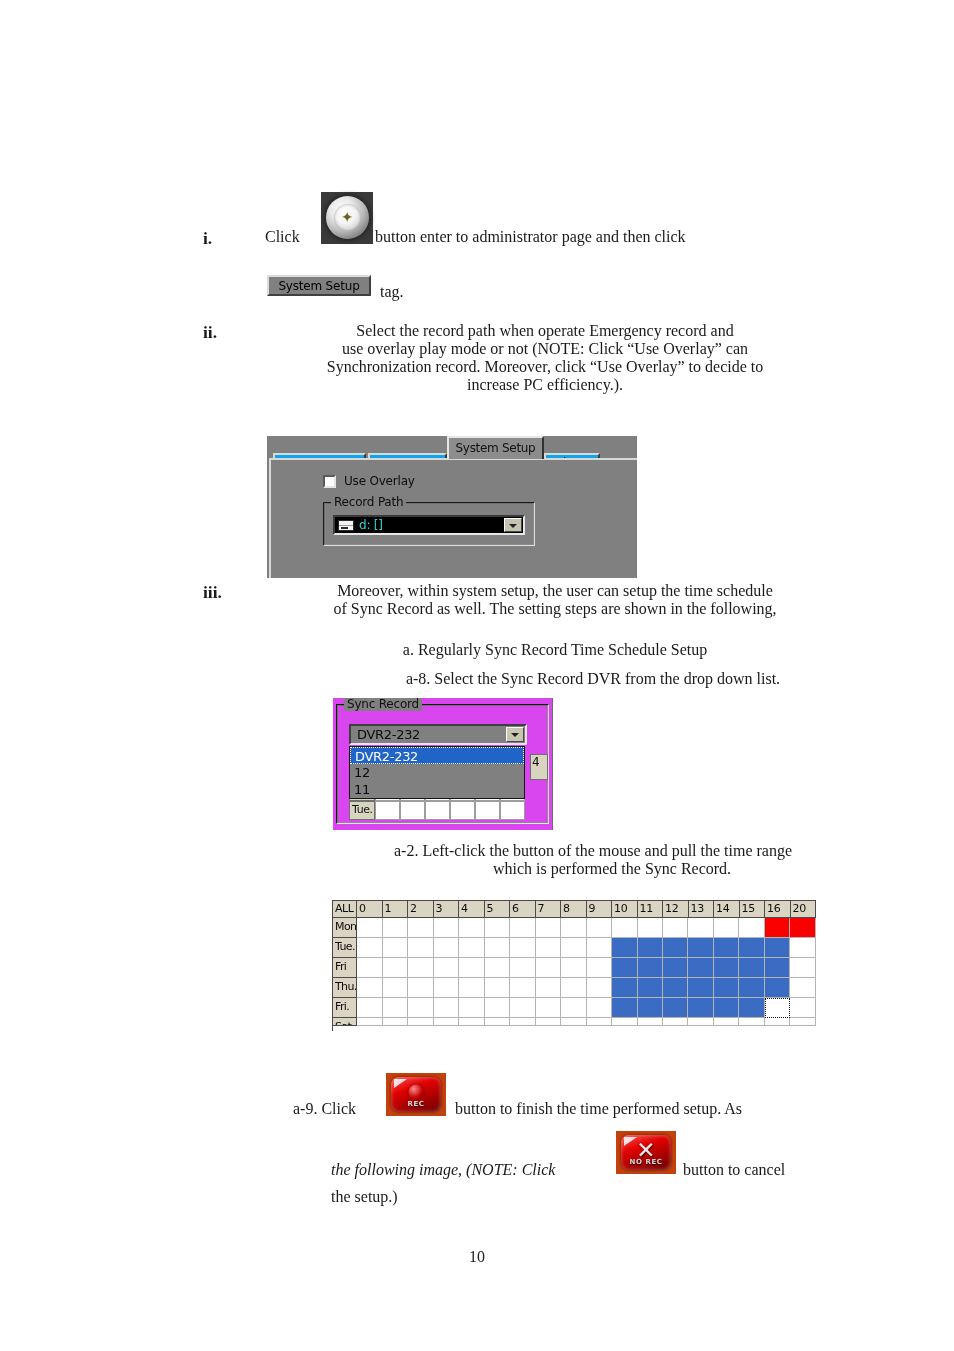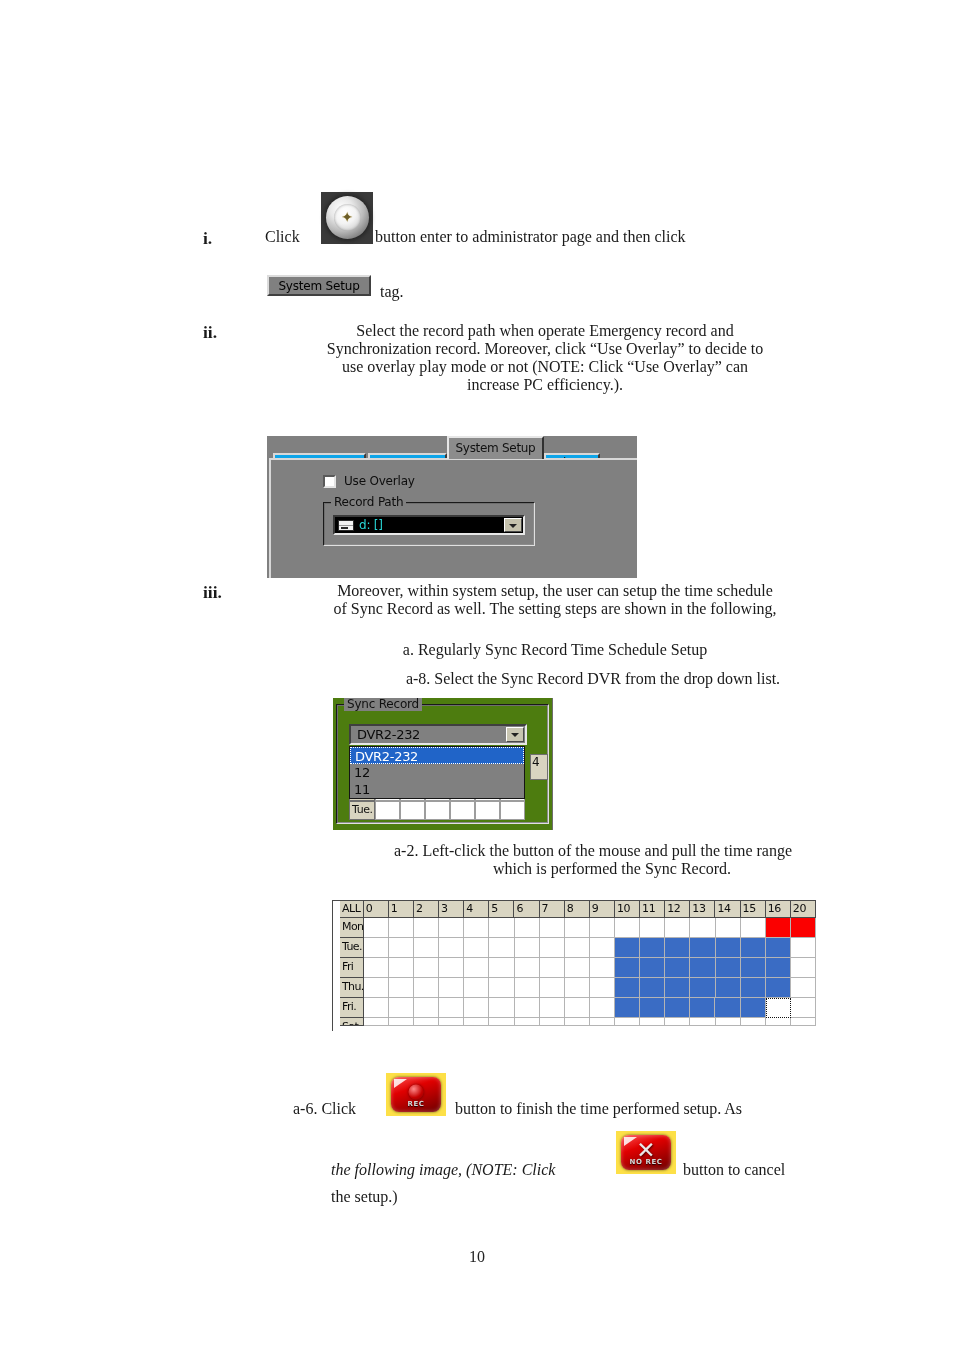--- a/index.html
+++ b/index.html
@@ -237,21 +237,21 @@
     position: absolute;
     left: 4px; top: 5px;
     border-left: 4px solid transparent;
     border-right: 4px solid transparent;
     border-top: 4px solid #222222;
   }
 
   
   .sync-shot {
     position: absolute;
-    background: #4d7c0f;
+    background: #d946ef;
     box-sizing: border-box;
     border-right: 1px solid #6d6d6d;
     overflow: hidden;
   }
   .sync-group {
     position: absolute;
     left: 3px; top: 6px;
     width: 213px; height: 120px;
     border: 2px groove;
     border-color: #6e6e6e #e0e0e0 #e0e0e0 #6e6e6e;
@@ -416,21 +416,21 @@
   .cell.blue { background: #3a6cc4; }
   .cell.red  { background: #fb0000; }
   .cell.focus {
     background: #ffffff;
     border: 1px dotted #111111;
   }
 
   
   .rec-btn {
     position: absolute;
-    background: #fde047;
+    background: #c2410c;
   }
   .rec-btn .face {
     position: absolute;
     left: 5px; top: 4px;
     right: 5px; bottom: 4px;
     border-radius: 8px;
     background: linear-gradient(160deg, #ff5555 0%, #e00000 35%, #a20000 70%, #6d0000 100%);
     box-shadow: inset 0 0 4px rgba(255,255,255,0.35), 0 0 3px rgba(0,0,0,0.6);
     overflow: hidden;
   }
@@ -512,22 +512,22 @@
   <div class="win-btn" style="left:267px; top:275px; width:104px; height:21px; line-height:18px;">
     <span>System Setup</span>
   </div>
   <div class="item-body" style="left:380px; top:283px; width:200px;">
     <span class="tl">tag.</span>
   </div>
 
   <div class="item-marker" style="left:203px; top:322px;">ii.</div>
   <div class="item-body" style="left:265px; top:322px;">
     <div class="tl">Select the record path when operate Emergency record and</div>
+    <div class="tl">use overlay play mode or not (NOTE: Click “Use Overlay” can</div>
     <div class="tl">Synchronization record. Moreover, click “Use Overlay” to decide to</div>
-    <div class="tl">use overlay play mode or not (NOTE: Click “Use Overlay” can</div>
     <div class="tl">increase PC efficiency.).</div>
   </div>
 
   <div class="dlg" style="left:267px; top:436px; width:370px; height:142px;">
     <div class="dlg-tabstrip">
       <div class="tab" style="left:6px; width:93px;">
         <span>Group Setup</span>
       </div>
       <div class="tab" style="left:101px; width:79px;">
         <span>DVR Setup</span>
@@ -605,21 +605,21 @@
       <div class="opt">12</div>
       <div class="opt">11</div>
     </div>
   </div>
 
   <div class="item-body" style="left:293px; top:842px; width:600px;">
     <div class="tl">a-2. Left-click the button of the mouse and pull the time range</div>
     <div class="tl" style="padding-left:38px;"><span>which is performed the Sync Record.</span></div>
   </div>
 
-  <div class="sched" style="left:332px; top:900px; width:484px; height:131px;padding-left:7px;">
+  <div class="sched" style="left:332px; top:900px; width:484px; height:131px;">
 
     <div class="sched-row sched-head">
       <div class="hcell corner">ALL</div>
       <div class="hcell">0</div>
       <div class="hcell">1</div>
       <div class="hcell">2</div>
       <div class="hcell">3</div>
       <div class="hcell">4</div>
       <div class="hcell">5</div>
       <div class="hcell">6</div>
@@ -763,21 +763,21 @@
       <div class="cell"></div>
       <div class="cell"></div>
       <div class="cell"></div>
       <div class="cell"></div>
       <div class="cell"></div>
       <div class="cell"></div>
     </div>
   </div>
 
   <div class="item-body" style="left:293px; top:1100px; width:120px;">
-    <span class="tl">a-6. Click</span>
+    <span class="tl">a-9. Click</span>
   </div>
 
   <div class="rec-btn" style="left:386px; top:1073px; width:60px; height:43px;">
     <div class="face">
       <div class="gloss"></div>
       <div class="dot"></div>
       <div class="tag">REC</div>
     </div>
   </div>
 

